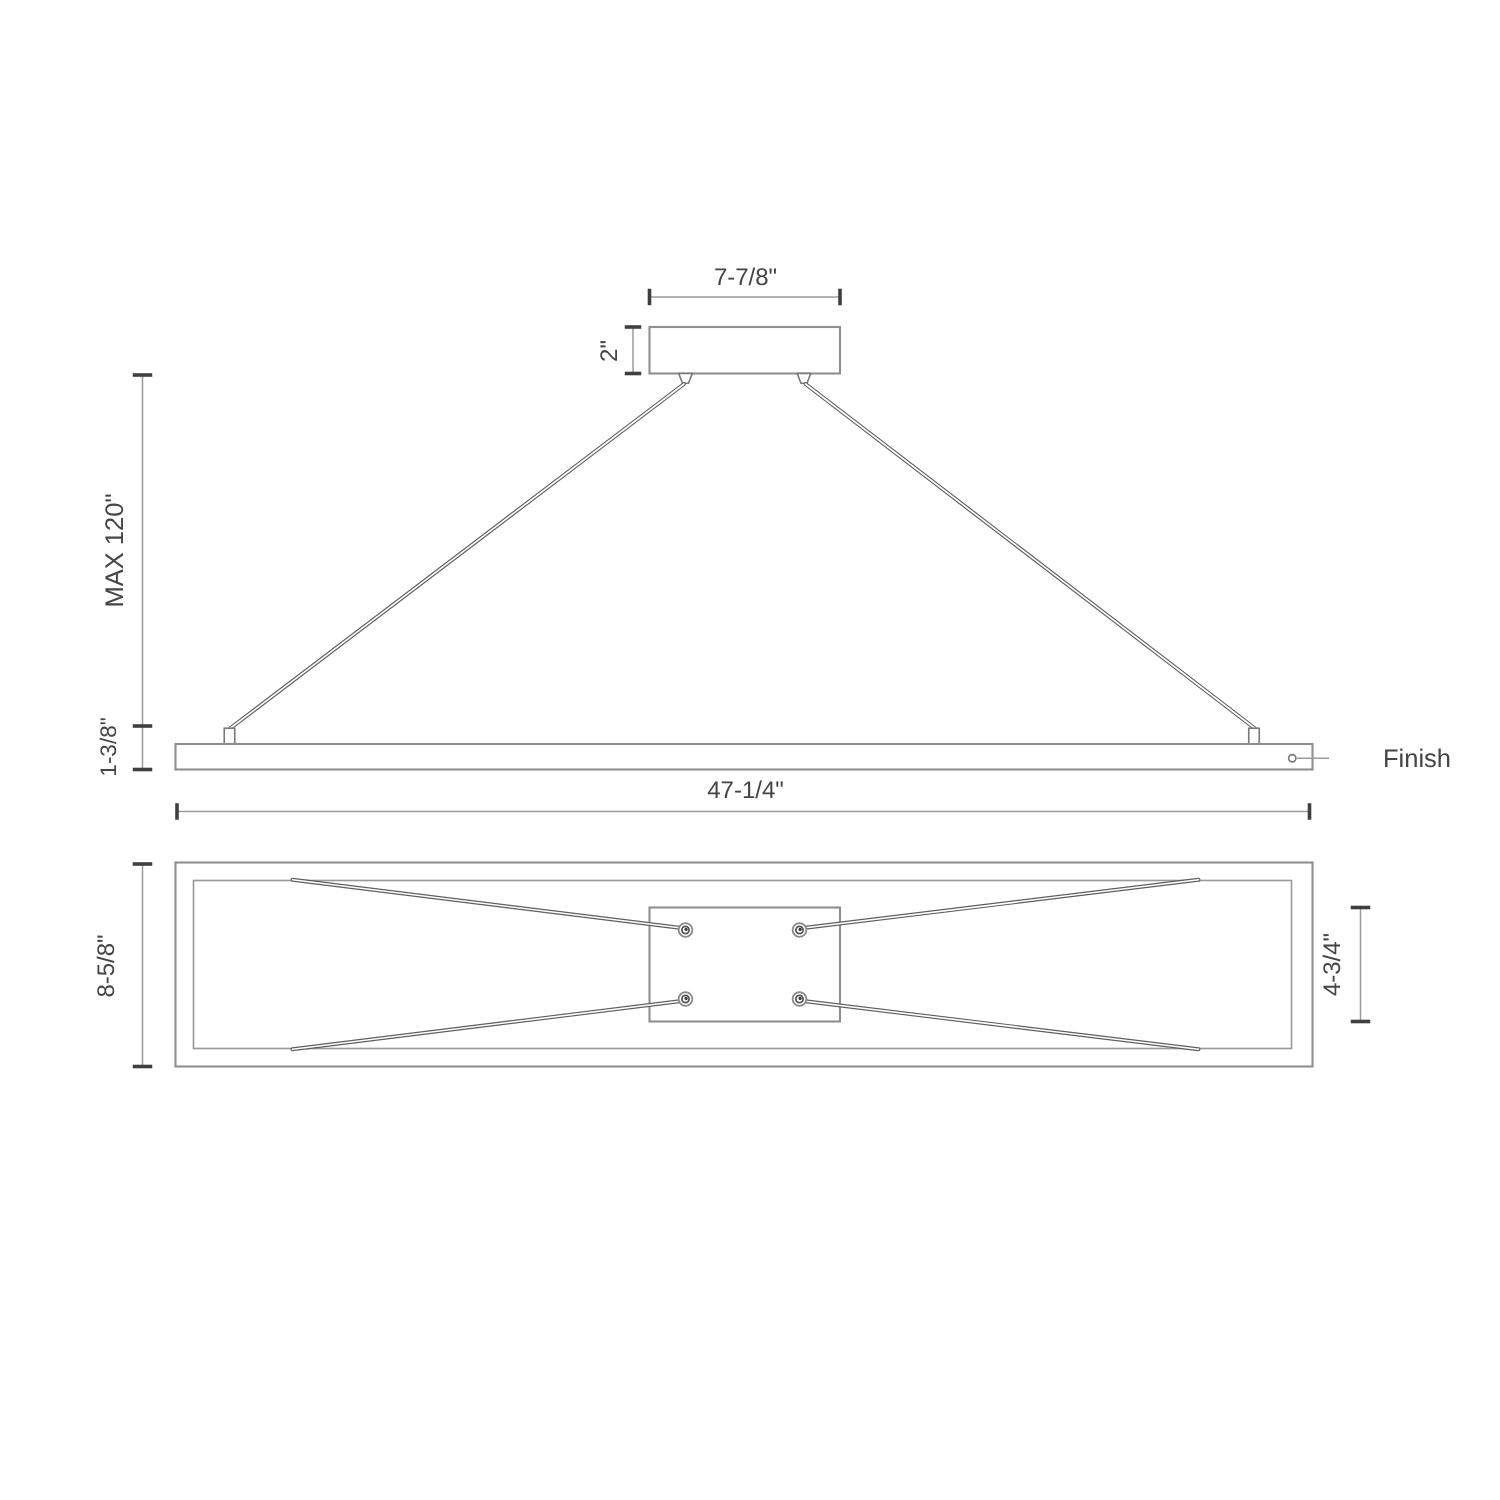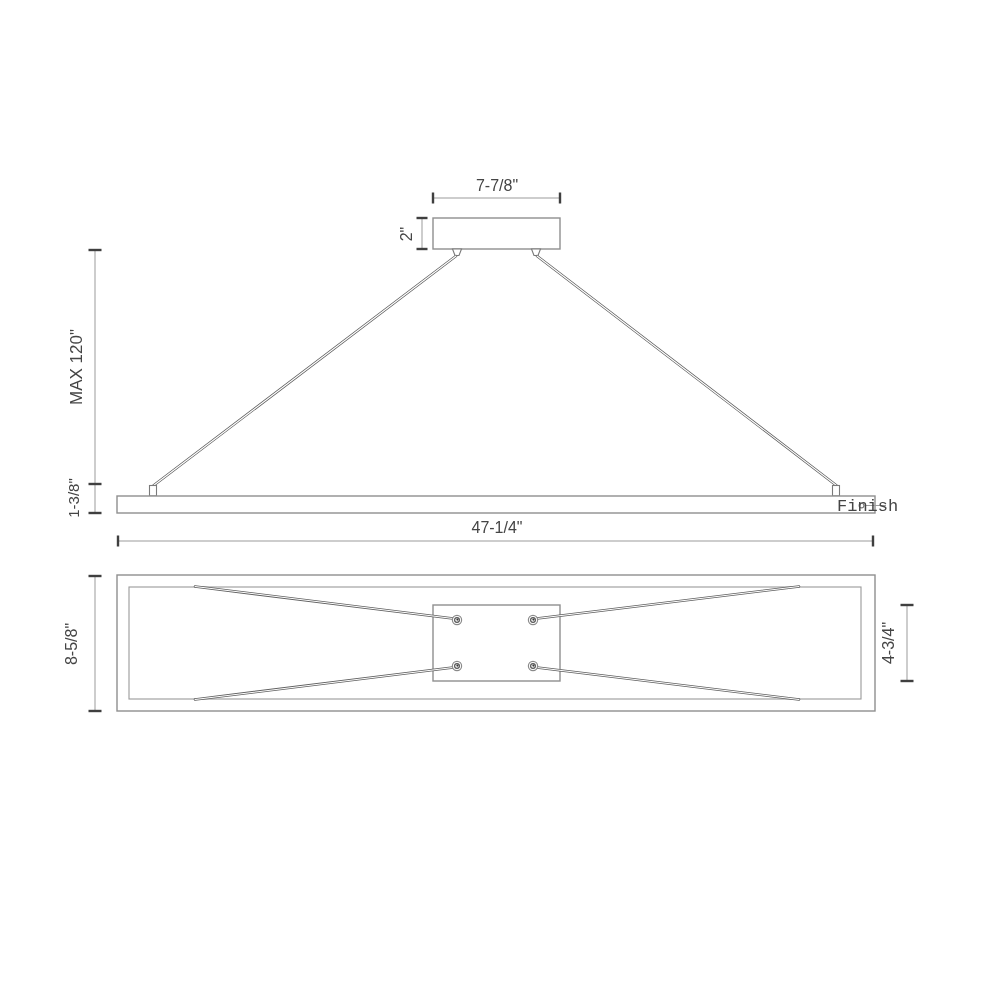--- a/index.html
+++ b/index.html
@@ -21,21 +21,21 @@
 
   
   .lbl{position:absolute;color:#454545;font-size:16px;white-space:nowrap;
        transform:translate(-50%,-50%);}
   .lbl.rot{transform:translate(-50%,-50%) rotate(-90deg);}
   #lbl-canopy-width{left:497px;top:186px;}
   #lbl-canopy-height{left:407px;top:234px;}
   #lbl-max{left:77px;top:367px;font-size:17px;}
   #lbl-bar-height{left:73px;top:498px;font-size:15px;}
   #lbl-bar-width{left:497px;top:528px;}
-  #lbl-finish{left:837px;top:506px;transform:translate(0,-50%);font-size:17px;font-family:Liberation Mono, monospace;}
+  #lbl-finish{left:922px;top:506px;transform:translate(0,-50%);font-size:17px;}
   #lbl-body-depth{left:72px;top:644px;}
   #lbl-plate-height{left:889px;top:643px;}
 </style>
 </head>
 <body>
 
 <div id="canvas">
 
   <svg id="drawing-svg" width="1000" height="1000" viewBox="0 0 1000 1000">
 

